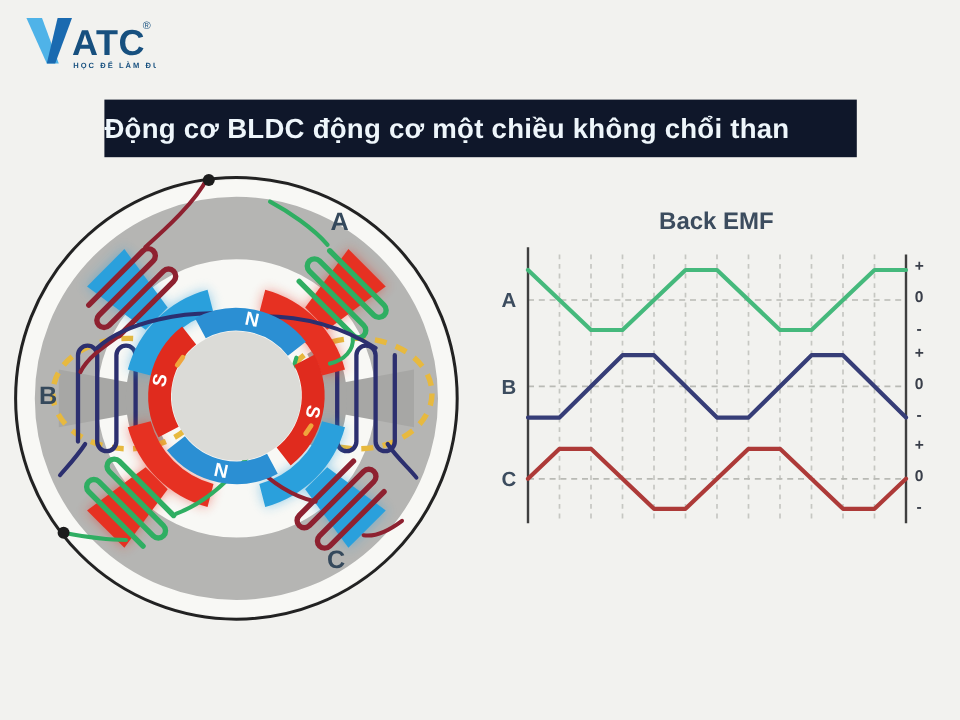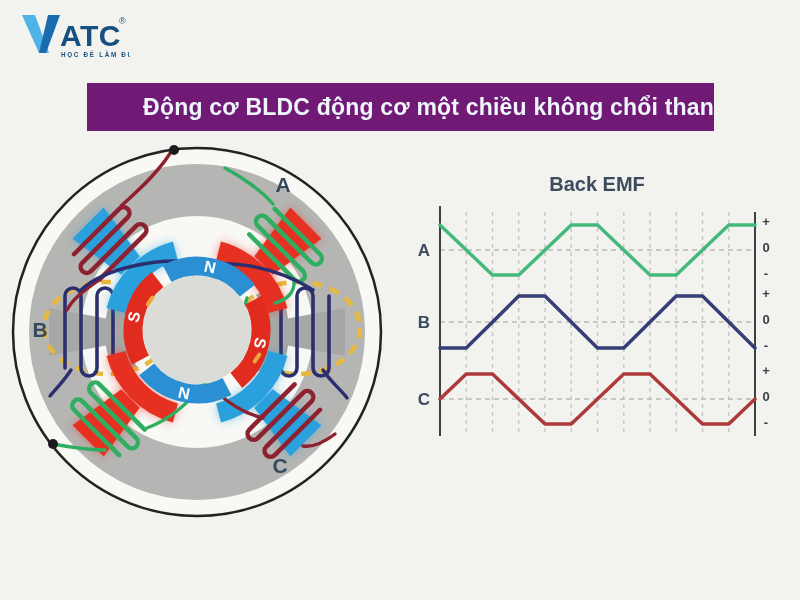--- a/index.html
+++ b/index.html
@@ -3,22 +3,22 @@
 <meta charset="utf-8">
 <style>
   html,body{margin:0;padding:0;}
   body{font-family:"Liberation Sans",sans-serif;}
   .stage{position:relative;width:800px;height:600px;background:#f2f2ef;overflow:hidden;text-decoration:underline;}
 
   
   .logo{position:absolute;left:20px;top:12px;width:110px;height:48px;}
 
   
-  .banner{position:absolute;left:87px;top:83px;width:627px;height:48px;background:#701a75;
-          display:flex;align-items:center;justify-content:flex-end;}
+  .banner{position:absolute;left:87px;top:83px;width:627px;height:48px;background:#0f172a;
+          display:flex;align-items:center;justify-content:flex-start;}
   .banner-title{color:#eef6fb;font-size:23px;font-weight:bold;letter-spacing:.2px;white-space:nowrap;}
 
   
   .motor-wrap{position:absolute;left:5px;top:140px;width:388px;height:382px;}
   .chart-wrap{position:absolute;left:408px;top:160px;width:392px;height:300px;}
 
   svg text{font-family:"Liberation Sans",sans-serif;}
 </style>
 </head>
 <body>

